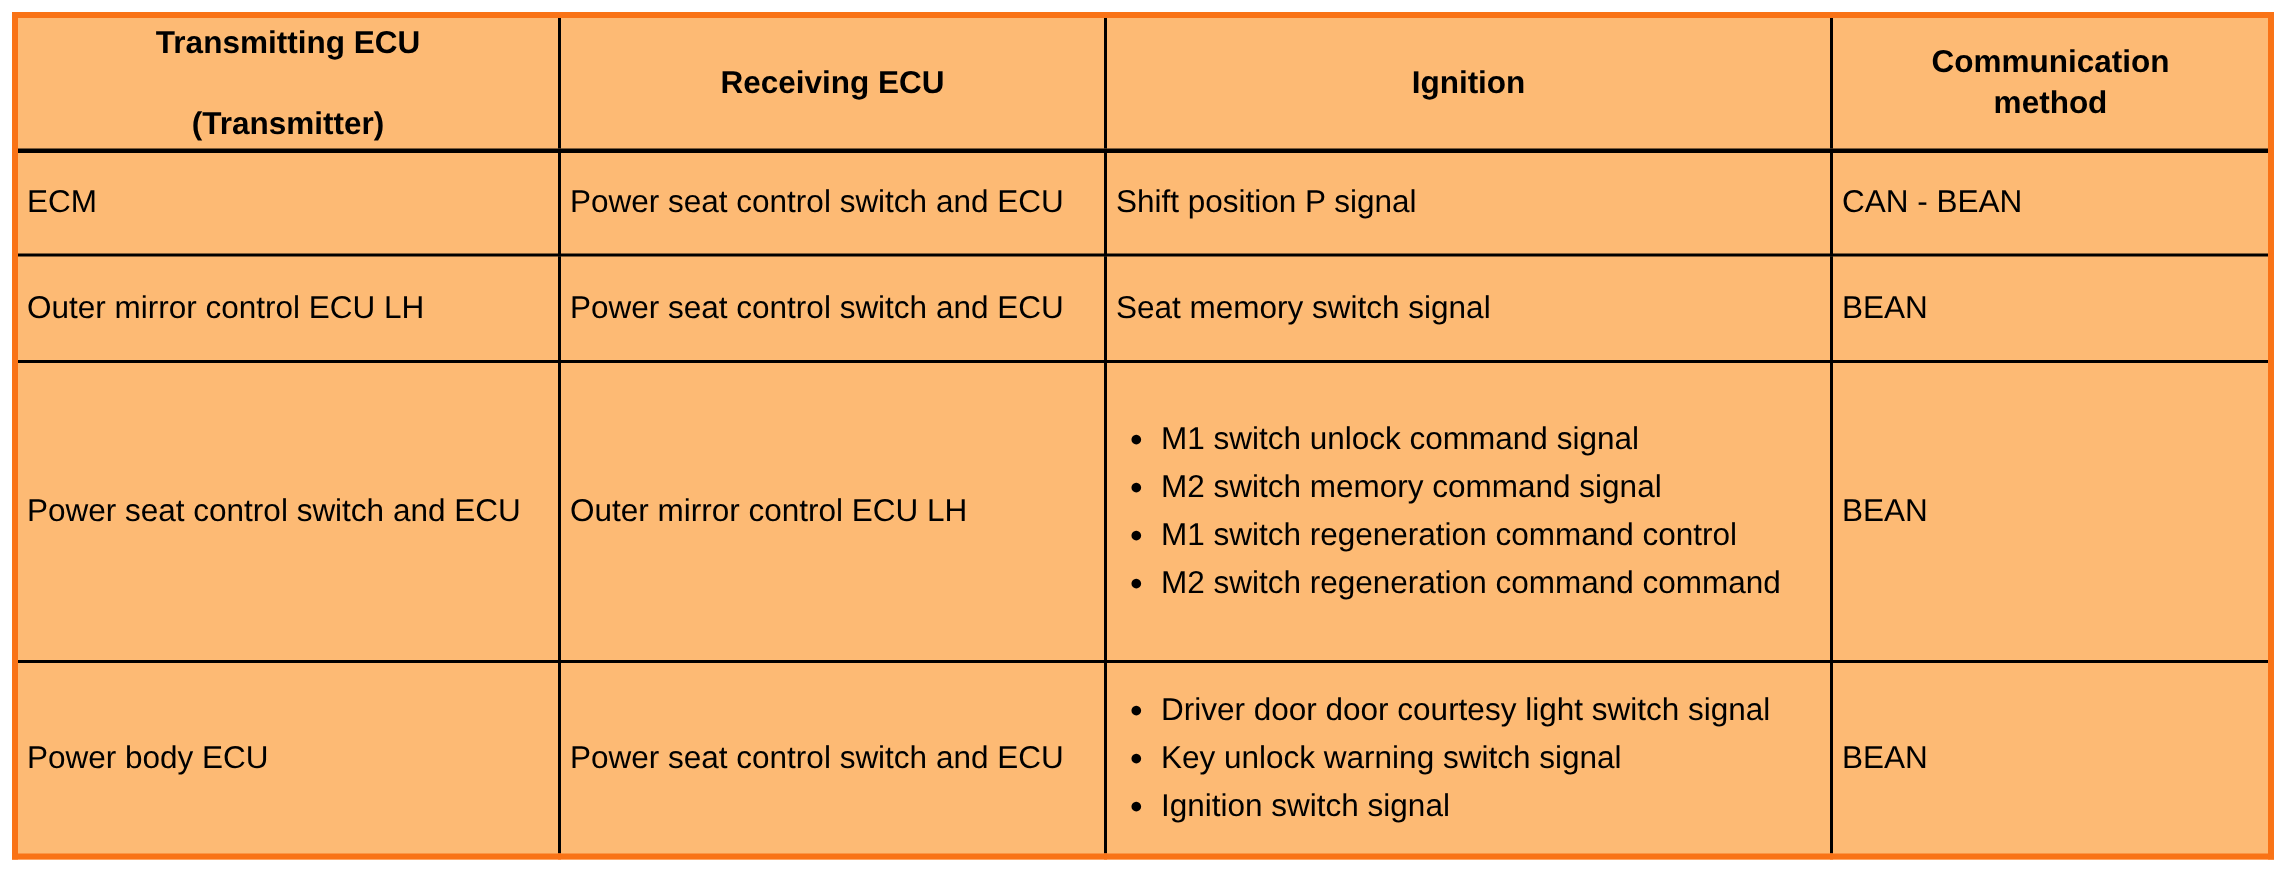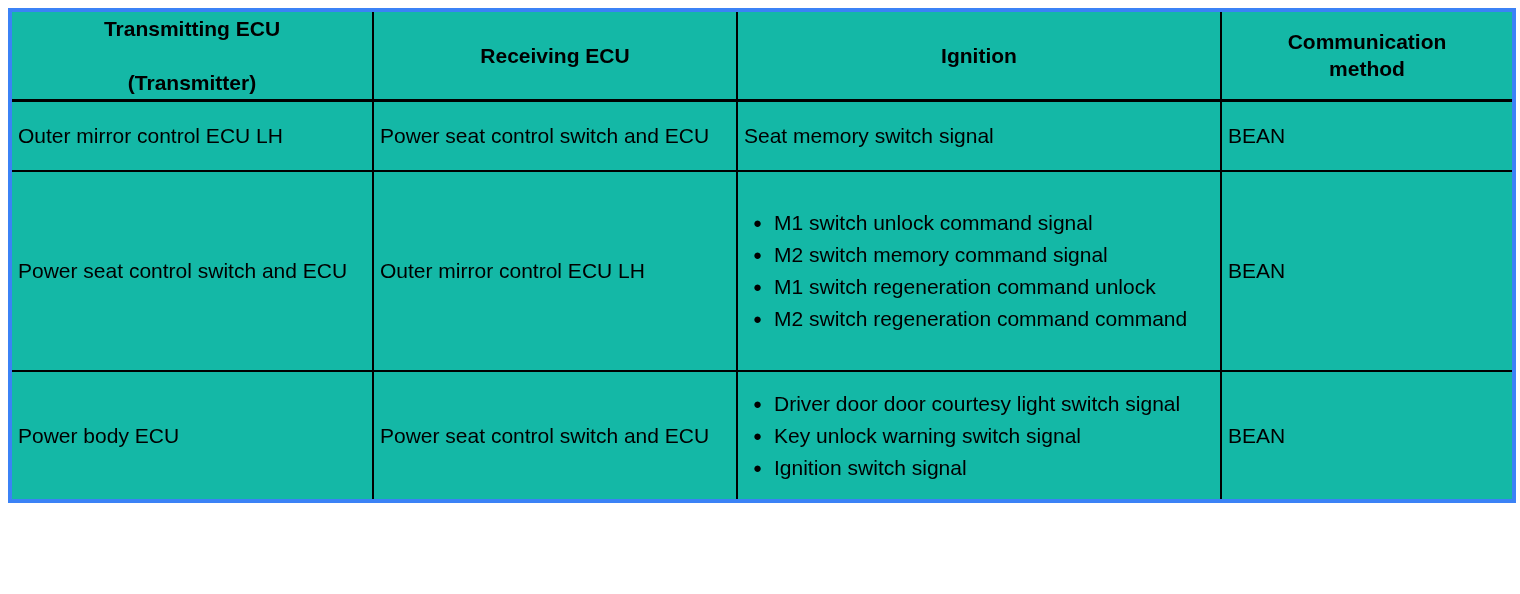--- a/index.html
+++ b/index.html
@@ -13,22 +13,22 @@
     width: 1520px;
     height: 594px;
     box-sizing: border-box;
     padding: 8px;
     background: #ffffff;
   }
   table.ecu-table {
     border-collapse: collapse;
     table-layout: fixed;
     width: 1504px;
-    border: 4px solid #3b82f6;
-    background: #14b8a6;
+    border: 4px solid #f97316;
+    background: #fdba74;
   }
   th, td {
     border: 2px solid #000000;
     vertical-align: middle;
     overflow: hidden;
   }
   thead th {
     border-bottom-width: 3px;
     font-size: 21px;
     font-weight: bold;
@@ -84,38 +84,48 @@
         <th>Transmitting ECU
 
 (Transmitter)</th>
         <th>Receiving ECU</th>
         <th>Ignition</th>
         <th>Communication
 method</th>
       </tr>
     </thead>
     <tbody>
+      <tr class="row-0">
+        <td>ECM</td>
+        <td>Power seat control switch and ECU</td>
+        <td>
+          <ul class="signals" data-style="plain">
+              <li>Shift position P signal</li>
+            </ul>
+        </td>
+        <td>CAN - BEAN</td>
+      </tr>
       <tr class="row-1">
         <td>Outer mirror control ECU LH</td>
         <td>Power seat control switch and ECU</td>
         <td>
           <ul class="signals" data-style="plain">
               <li>Seat memory switch signal</li>
             </ul>
         </td>
         <td>BEAN</td>
       </tr>
       <tr class="row-2">
         <td>Power seat control switch and ECU</td>
         <td>Outer mirror control ECU LH</td>
         <td>
           <ul class="signals" data-style="bullets">
               <li>M1 switch unlock command signal</li>
               <li>M2 switch memory command signal</li>
-              <li>M1 switch regeneration command unlock</li>
+              <li>M1 switch regeneration command control</li>
               <li>M2 switch regeneration command command</li>
             </ul>
         </td>
         <td>BEAN</td>
       </tr>
       <tr class="row-3">
         <td>Power body ECU</td>
         <td>Power seat control switch and ECU</td>
         <td>
           <ul class="signals" data-style="bullets">

